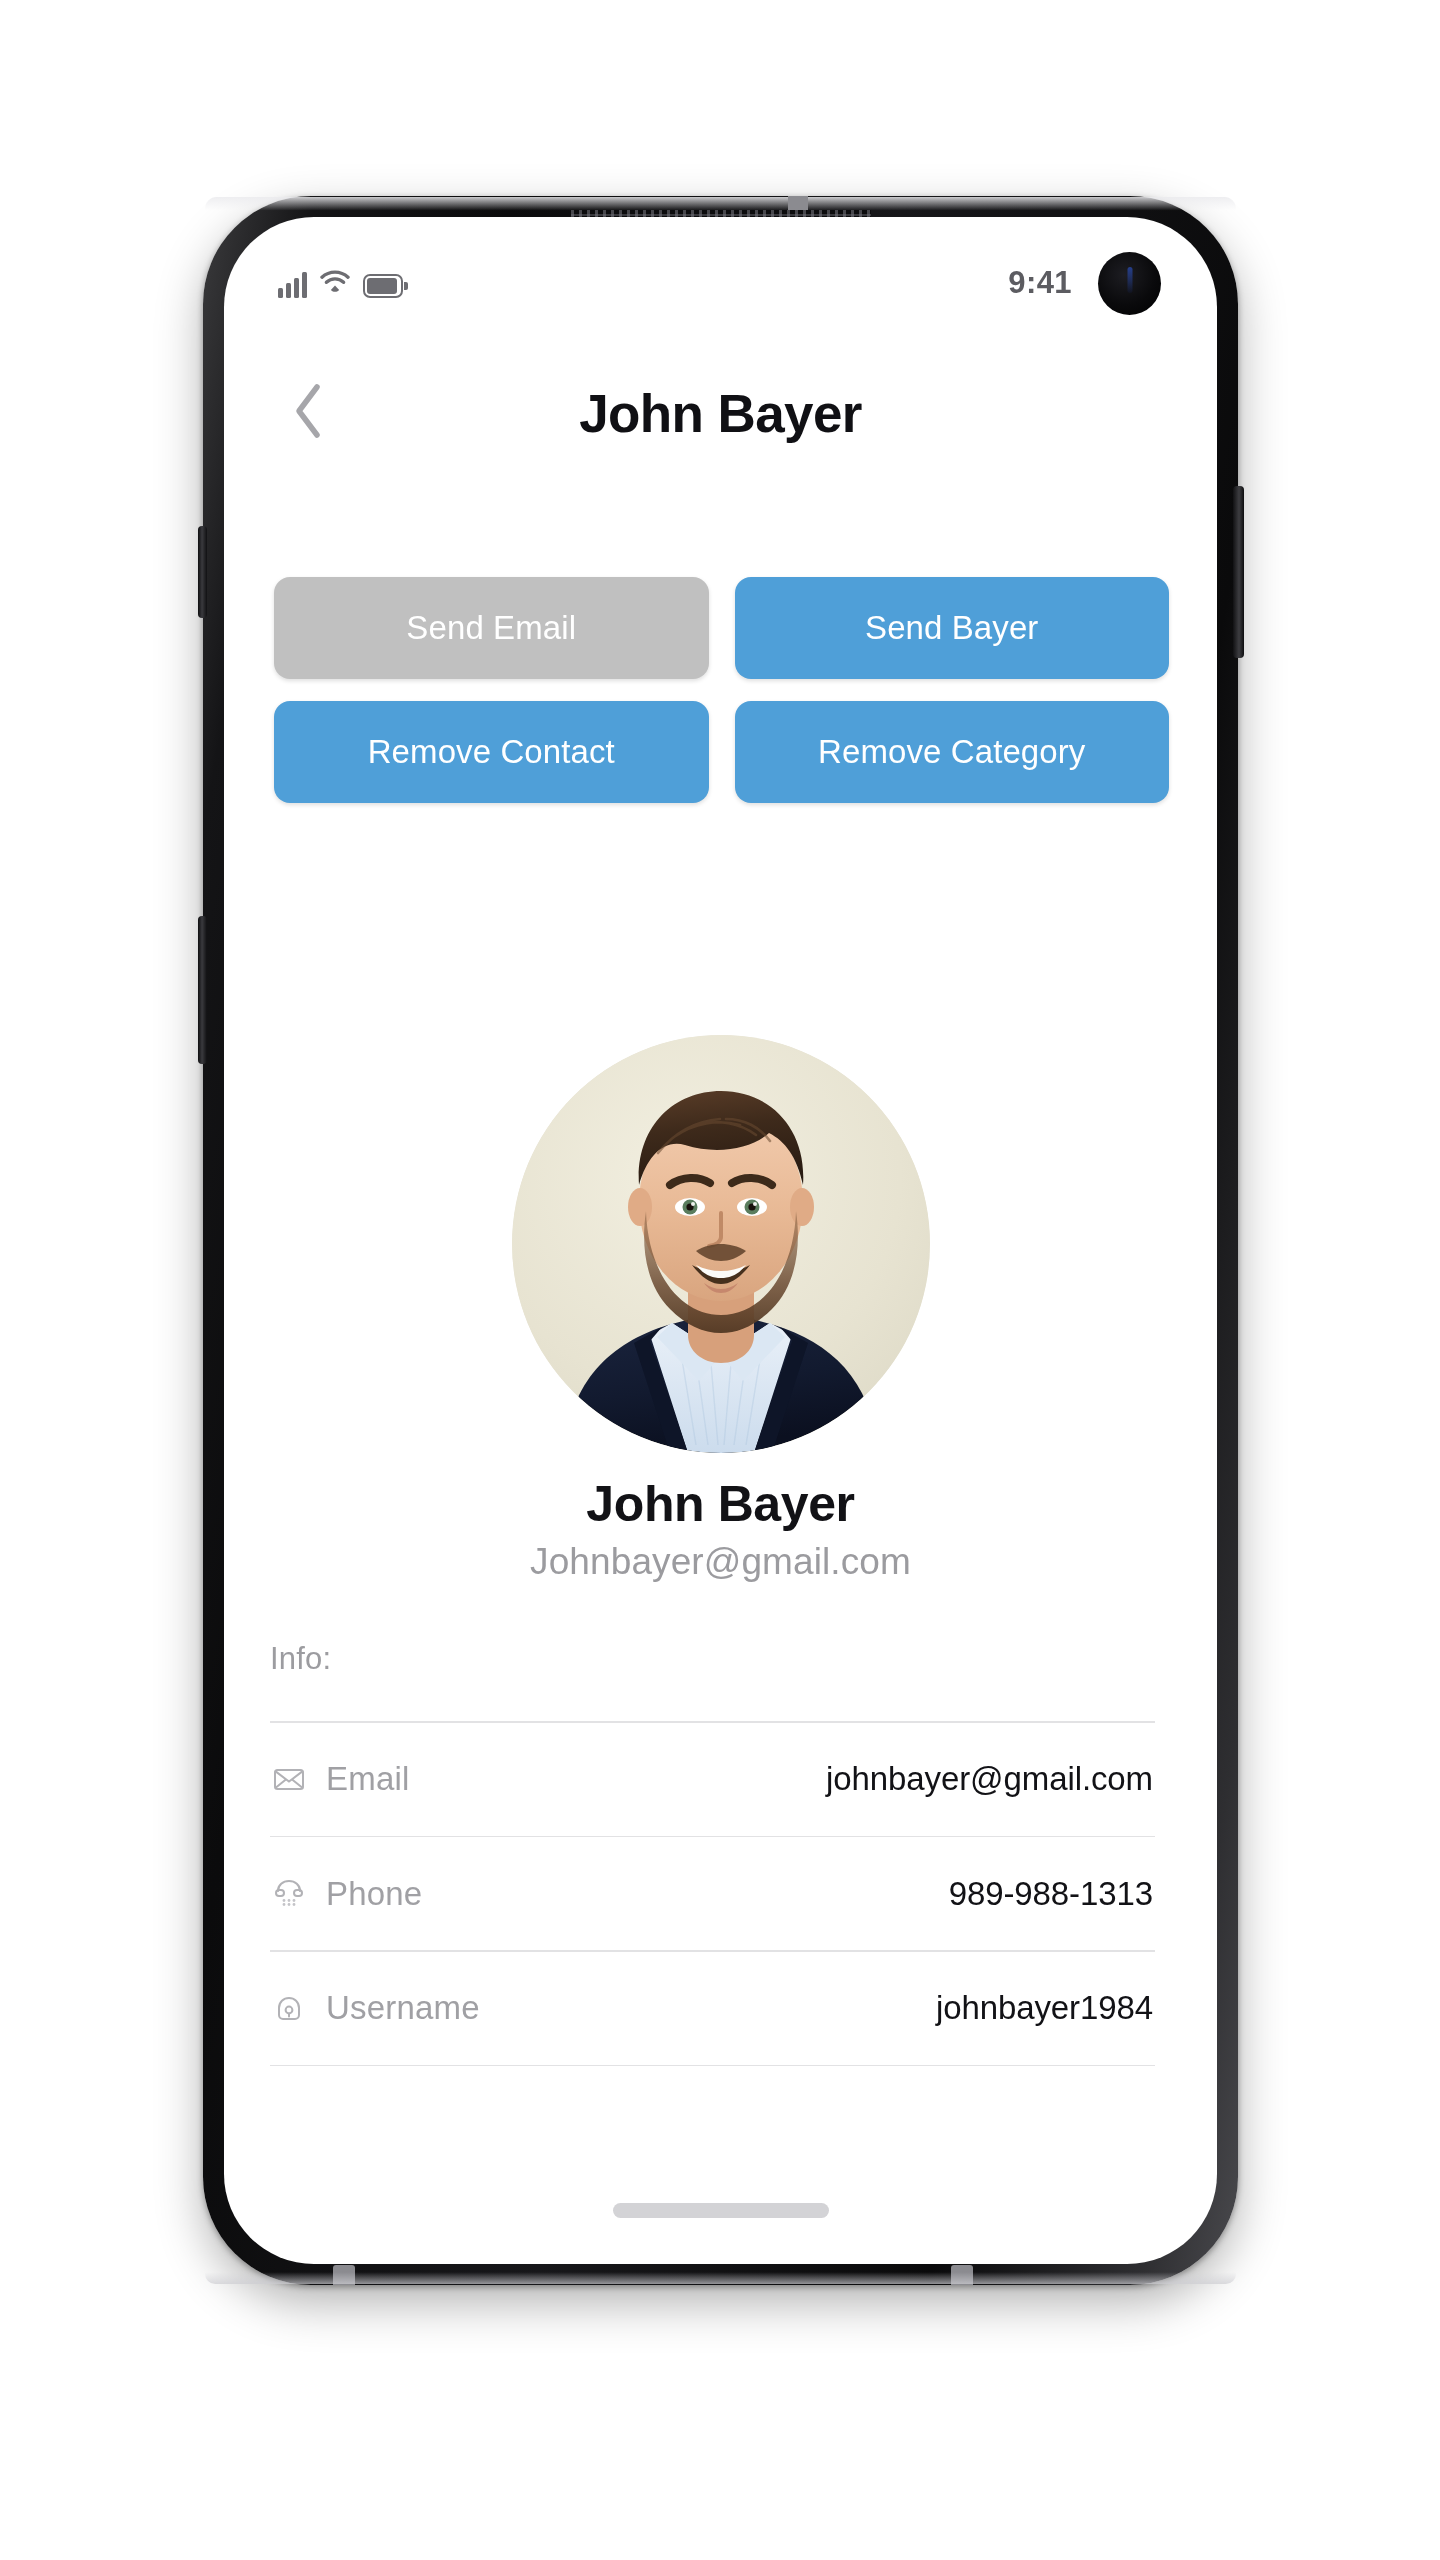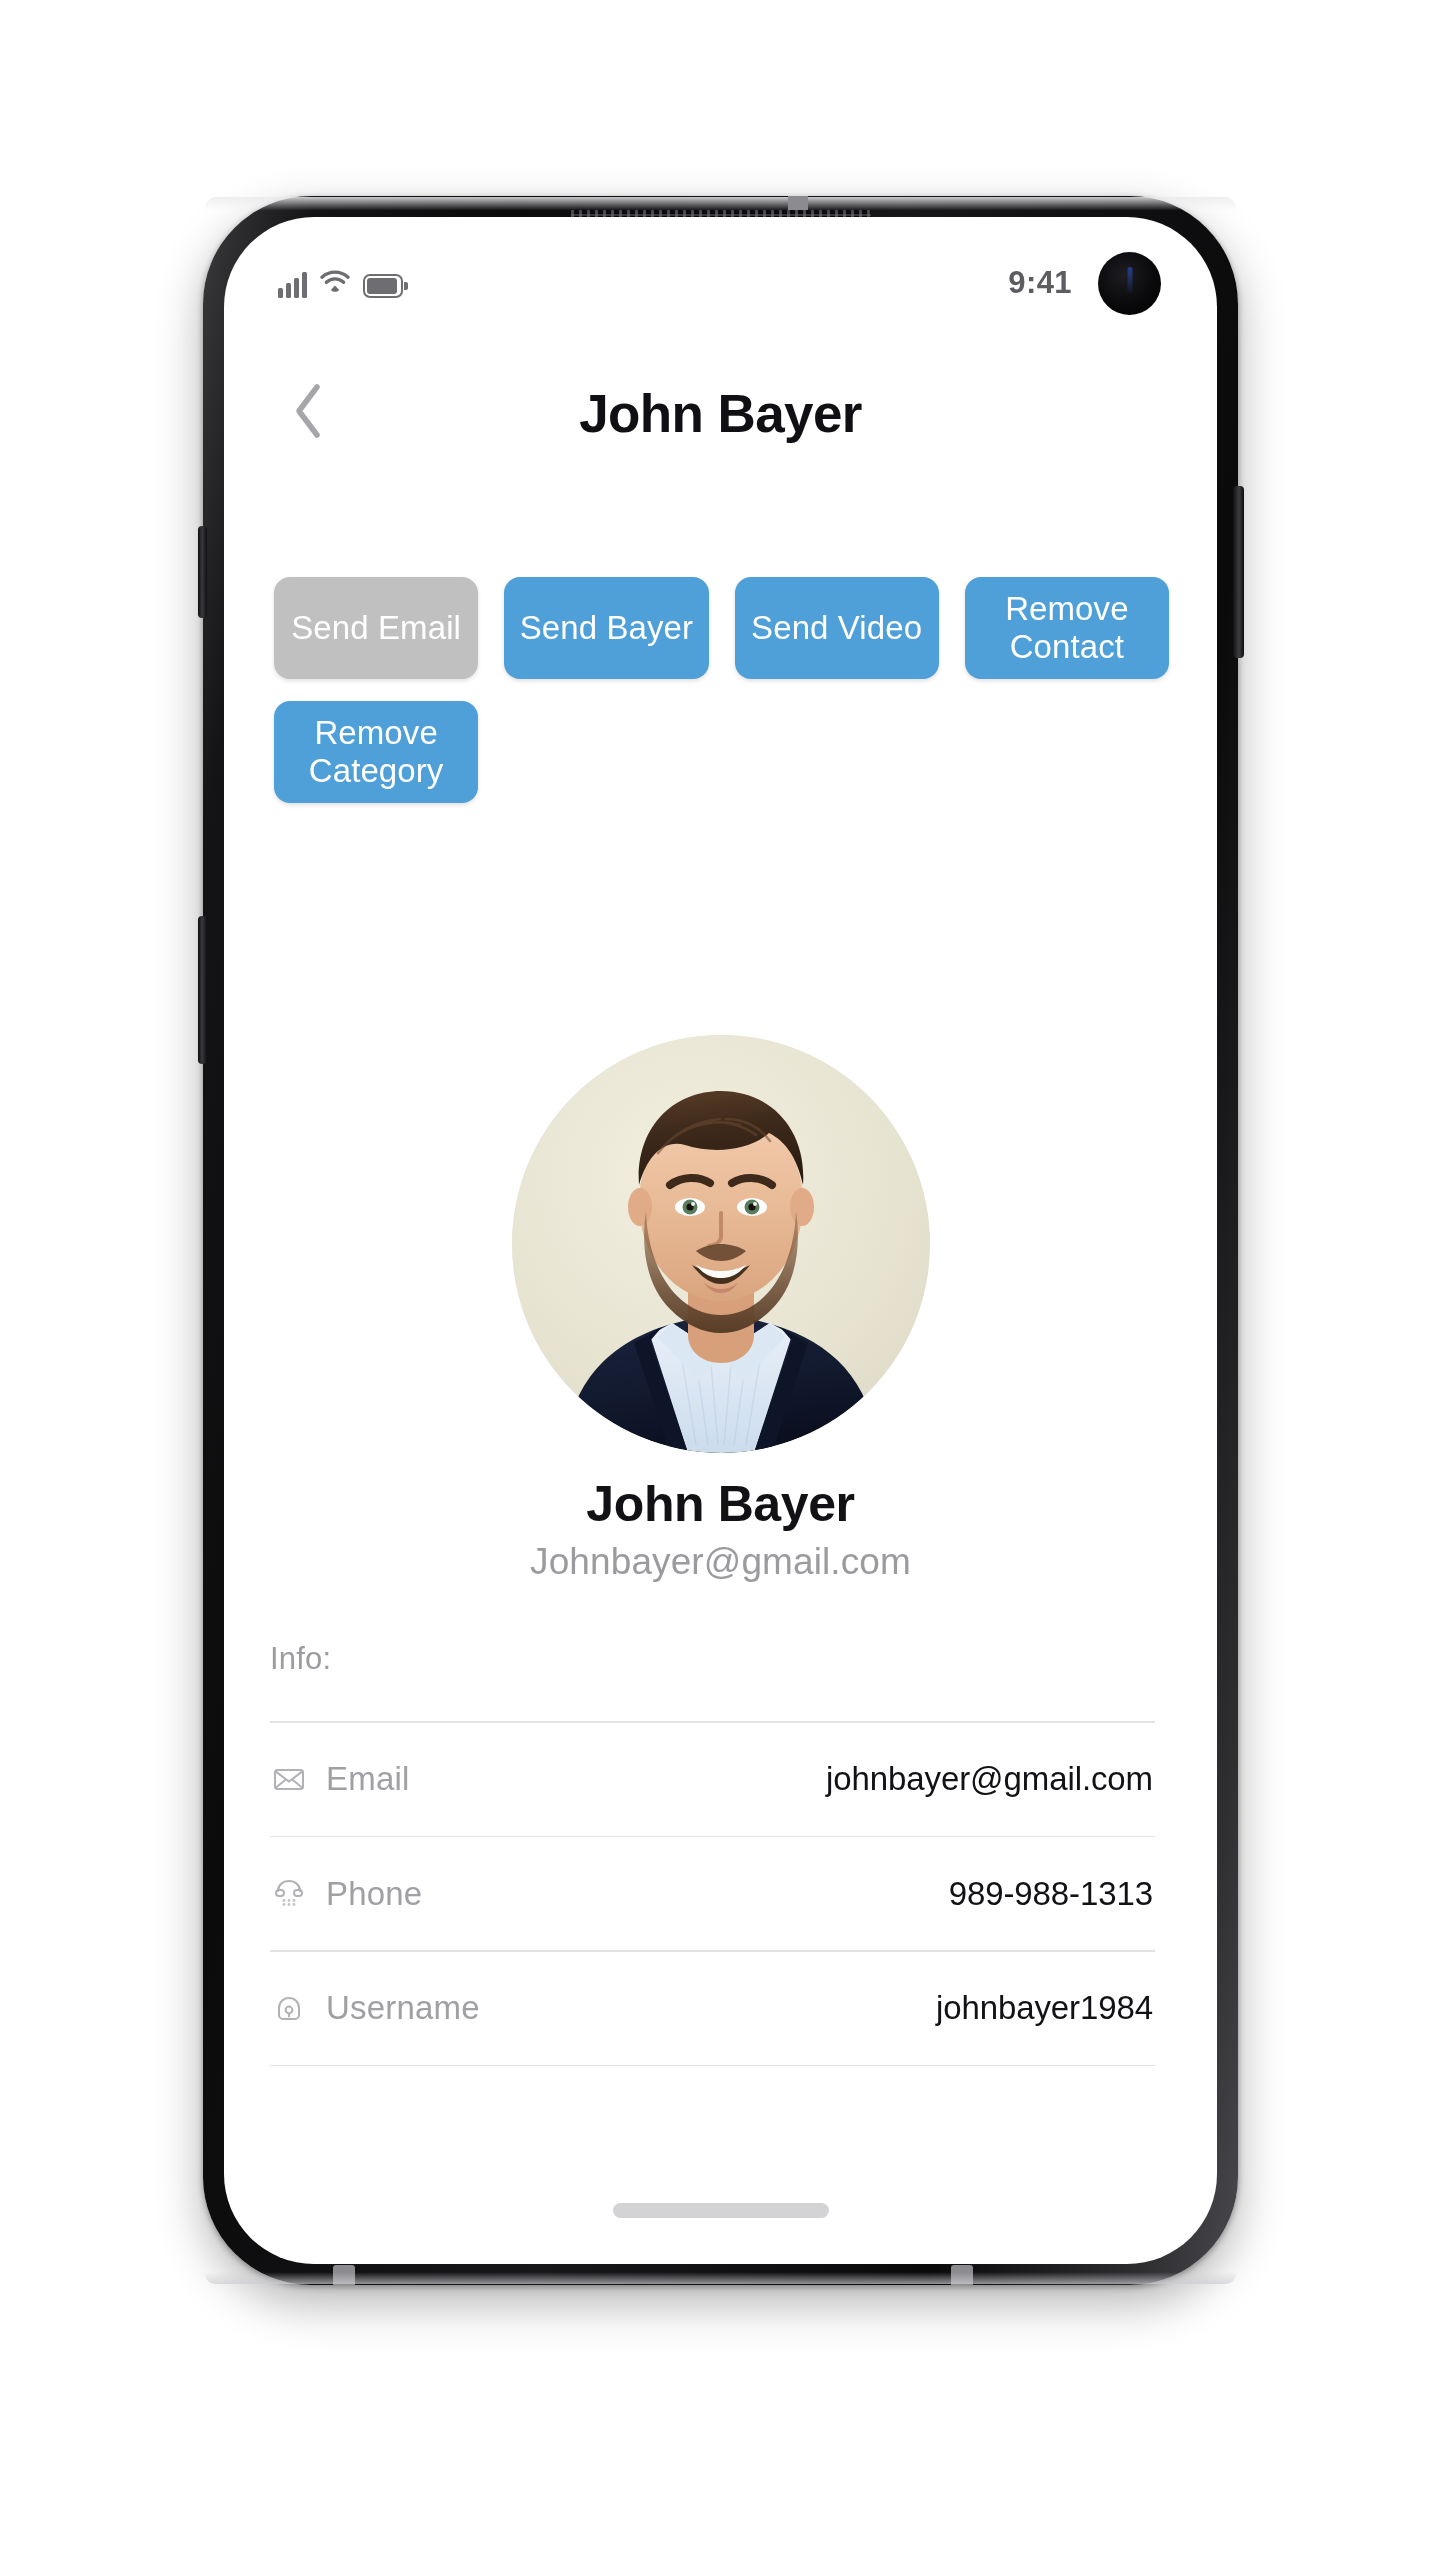--- a/index.html
+++ b/index.html
@@ -118,21 +118,21 @@
     width:64px; height:64px; display:flex; align-items:center; justify-content:center;
   }
   .page-title {
     width:100%; text-align:center;
     font-size:53px; font-weight:700; color:#101014; letter-spacing:-.6px;
   }
 
   
   .action-grid {
     position:absolute; top:360px; left:50px; right:48px;
-    display:grid; grid-template-columns:1fr 1fr 1fr 1fr;
+    display:grid; grid-template-columns:1fr 1fr;
     column-gap:26px; row-gap:22px;
   }
   .action-btn {
     height:102px; border-radius:16px; border:none;
     display:flex; align-items:center; justify-content:center;
     font-family:"Liberation Sans", sans-serif;
     font-size:33px; color:#ffffff; letter-spacing:.1px;
     cursor:pointer;
     box-shadow:0 2px 4px rgba(0,0,0,.13);
   }
@@ -231,21 +231,20 @@
               <path d="M26 4L8 28l18 24" stroke="#a6a6aa" stroke-width="5.5" stroke-linecap="round" stroke-linejoin="round"></path>
             </svg>
           </span>
         </div>
         <div class="page-title">John Bayer</div>
       </div>
 
       <div class="action-grid">
         <button class="action-btn disabled">Send Email</button>
         <button class="action-btn primary">Send Bayer</button>
-        <button class="action-btn primary">Send Video</button>
         <button class="action-btn primary">Remove Contact</button>
         <button class="action-btn primary">Remove Category</button>
       </div>
 
       <div class="avatar-wrap">
         <div class="avatar">
           <svg viewBox="0 0 418 418" width="418" height="418" aria-hidden="true">
             <defs>
               <clipPath id="circ">
                   <circle cx="209" cy="209" r="209"></circle>

